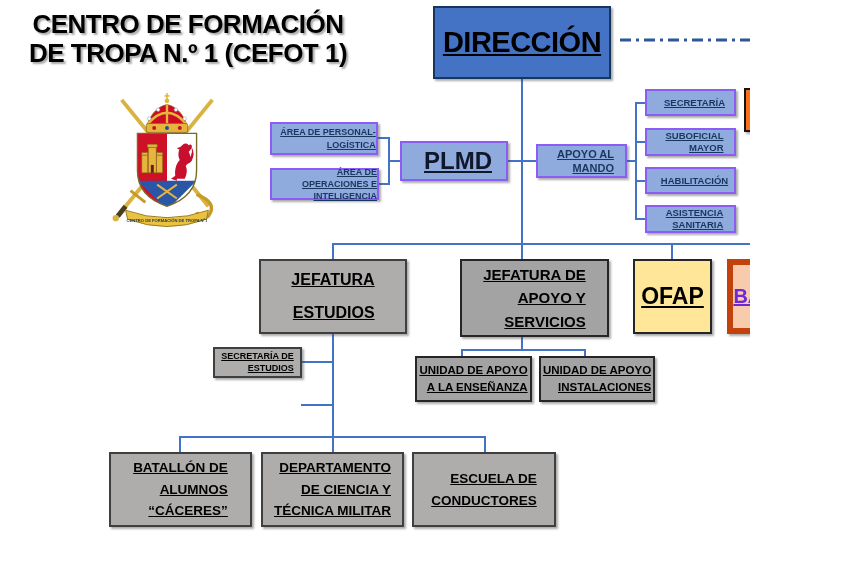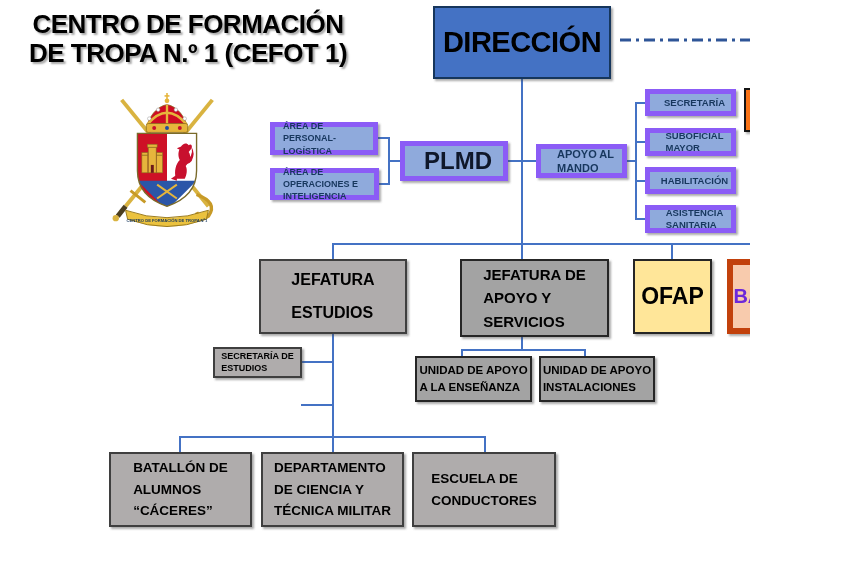--- a/index.html
+++ b/index.html
@@ -2,25 +2,26 @@
 <html><head>
 <meta charset="utf-8">
 <style>
   html,body{margin:0;padding:0;background:#ffffff;}
   #slide{
     position:relative;width:750px;height:565px;background:#ffffff;overflow:hidden;
     font-family:"Liberation Sans","DejaVu Sans",sans-serif;
   }
   .box{
     position:absolute;display:flex;align-items:center;justify-content:center;
-    text-align:left;font-weight:bold;white-space:pre-line;box-sizing:border-box;
+    text-align:right;font-weight:bold;white-space:pre-line;box-sizing:border-box;
     box-shadow:2px 2px 2px rgba(70,70,70,.45);
+    text-decoration:underline;
   }
   .blue-main{background:#4472C4;border:2.5px solid #16365C;color:#000;font-size:29px;letter-spacing:-.5px;}
-  .blue-lt{background:#8FAADC;border:5px solid #8b5cf6;color:#17375E;padding-left:8px;}
+  .blue-lt{background:#8FAADC;border:2px solid #8b5cf6;color:#17375E;padding-left:8px;}
   .magenta{background:#f97316;border:2.5px solid #141414;color:#000;font-size:21px;}
   .gray{background:#AFACAC;border:2px solid #3F3F3F;color:#000;}
   .green{background:#a3a3a3;border:2px solid #262626;color:#000;margin-left:12px;}
   .yellow{background:#FFE699;border:2px solid #262626;color:#000;font-size:23px;}
   .peach{background:#F8CBAD;border:6px solid #c2410c;color:#6d28d9;font-size:20px;}
   .hline,.vline{position:absolute;background:#4472C4;}
   .hline{height:2px;}
   .vline{width:2px;}
   #title{
     position:absolute;left:6px;top:10px;width:364px;text-align:center;color:#000;

